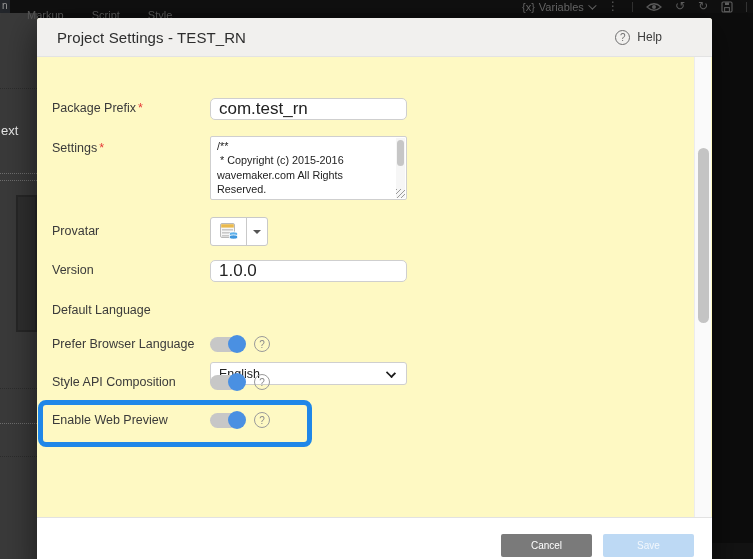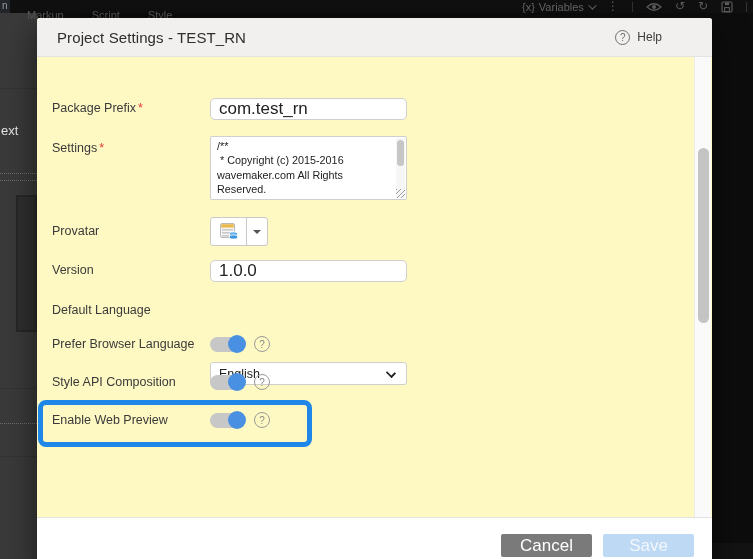--- a/index.html
+++ b/index.html
@@ -89,21 +89,21 @@
                    border:5px solid #1f87e8; border-radius:8px; pointer-events:none; }
 
   .m-scrollbar { position:absolute; right:1px; top:39px; bottom:56px; width:17px;
                  background:#fafafa; border-left:1px solid #ececec; }
   .m-thumb { position:absolute; left:3px; top:91px; width:11px; height:175px;
              background:#c4c4c4; border-radius:6px; }
 
   .modal-footer { position:absolute; left:0; bottom:0; right:0; height:56px; border-top:1px solid #e2e2e2;
                   display:flex; align-items:center; justify-content:flex-end; gap:11px; padding-right:18px;
                   background:#fff; border-radius:0 0 3px 3px; }
-  .btn { width:91px; height:23px; border:none; border-radius:2px; font-size:17px;
+  .btn { width:91px; height:23px; border:none; border-radius:2px; font-size:10px;
          font-family:"Liberation Sans","DejaVu Sans",sans-serif; cursor:pointer; }
   .btn-cancel { background:#7a7a7a; color:#ffffff; }
   .btn-save { background:#bdd9f4; color:#f2f7fc; }
 
   svg { display:block; }
 </style>
 </head>
 <body>
 
 <div class="topbar">

